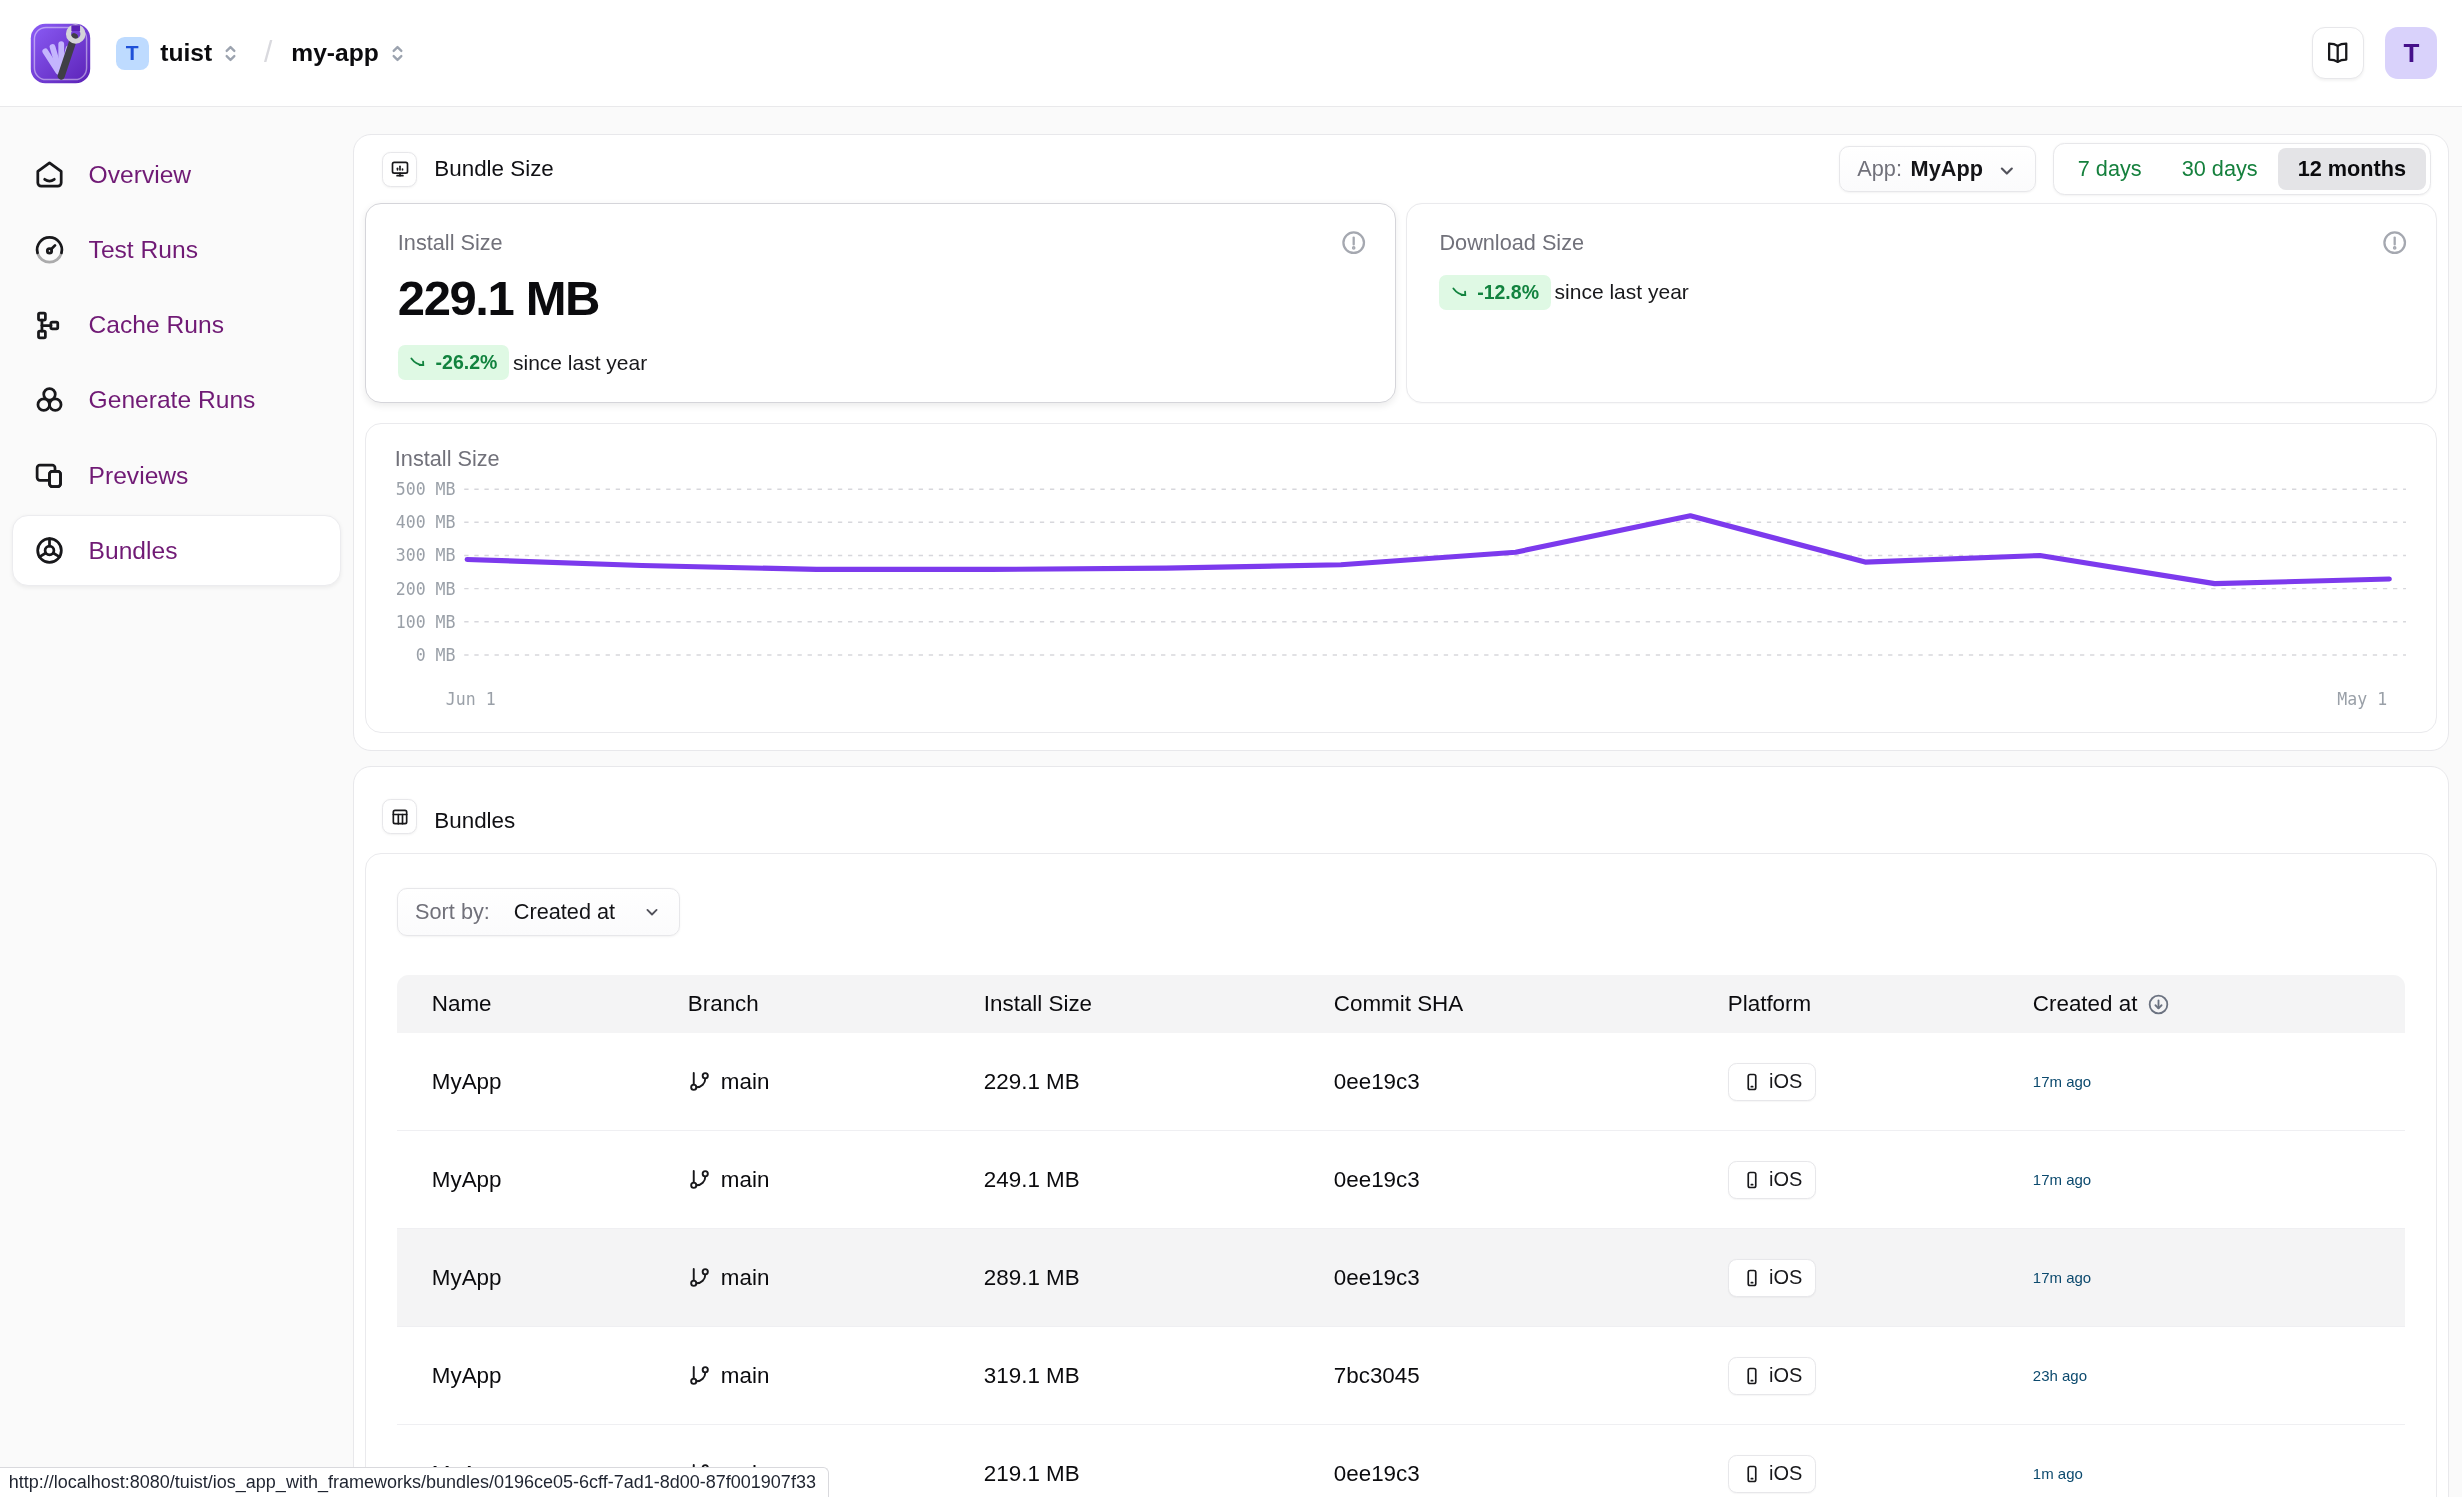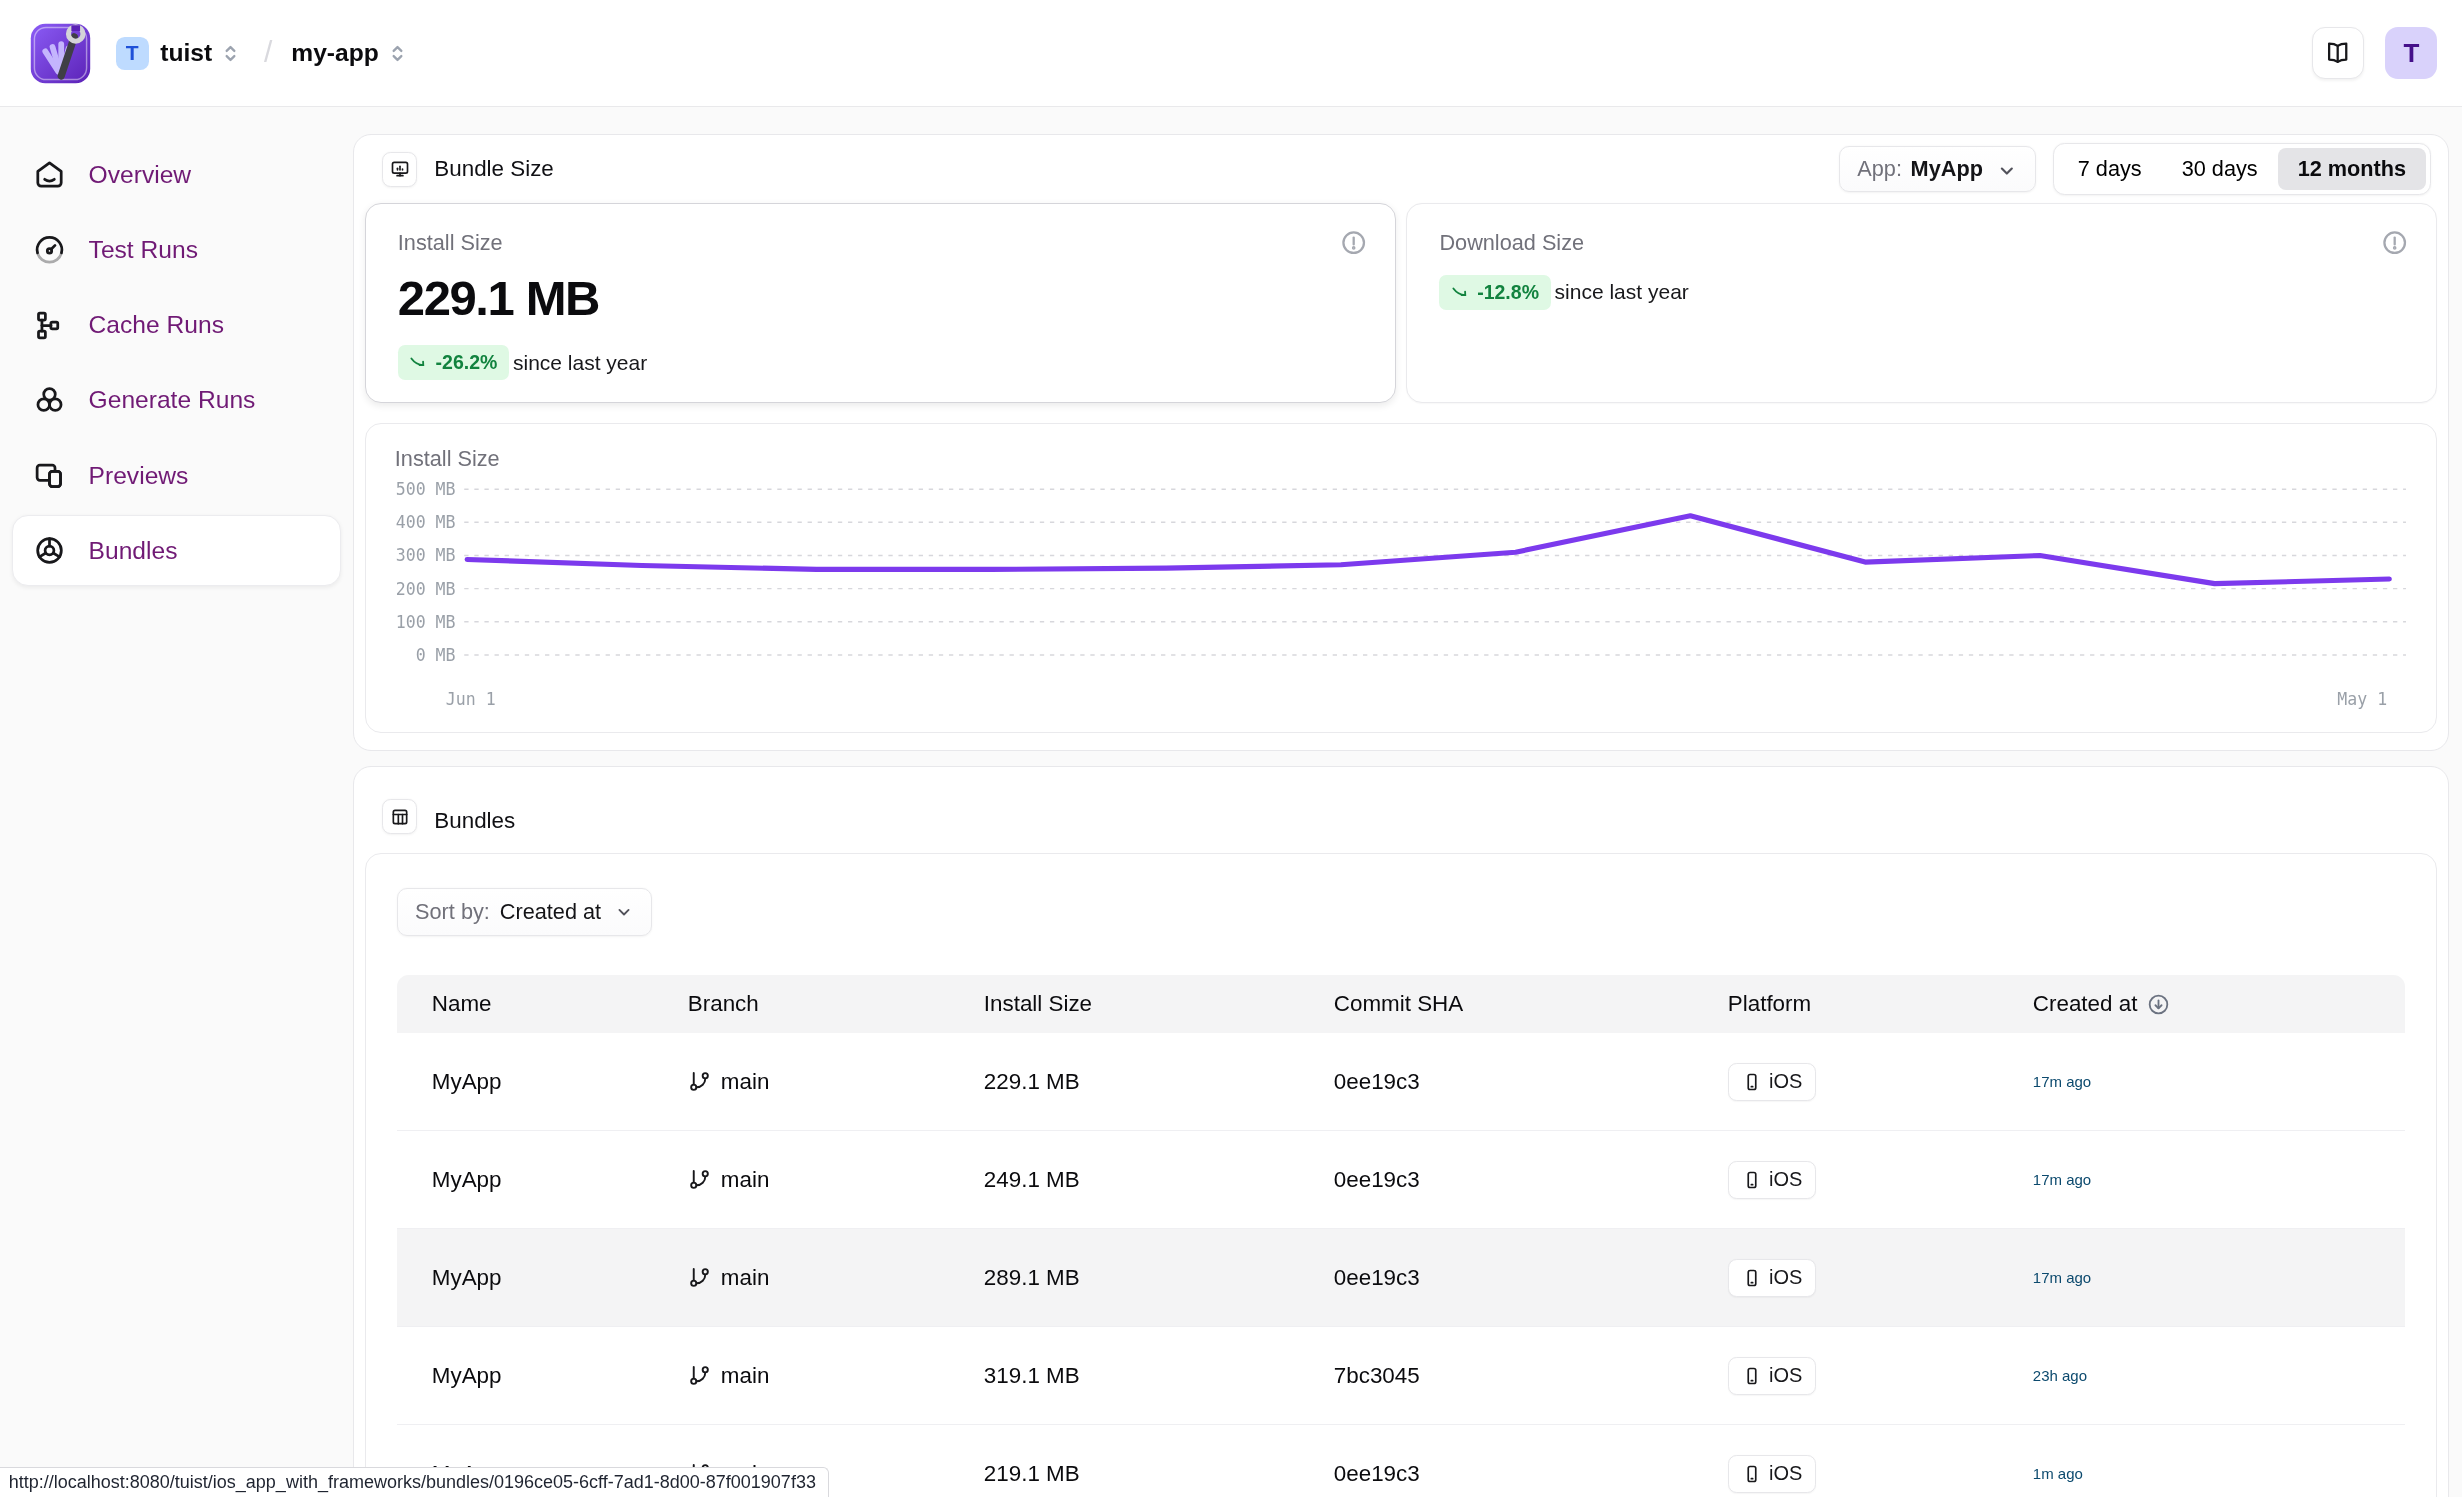--- a/index.html
+++ b/index.html
@@ -81,21 +81,21 @@
   }
   .app-dropdown .lbl { color:#71717A; }
   .app-dropdown .val { color:#141417; font-weight:700; }
   .app-dropdown svg { width:21.7px; height:21.7px; color:#52525B; margin-left:4.3px; }
   .segmented {
     display:flex; align-items:center; margin-left:17.3px; padding:3.6px;
     border:1.4px solid #E7E7EA; border-radius:11.6px; background:#FFFFFF;
     box-shadow:0 0.7px 2.2px rgba(0,0,0,.05);
   }
   .seg-opt {
-    padding:8px 20px; font-size:21.7px; font-weight:500; color:#000000;
+    padding:8px 20px; font-size:21.7px; font-weight:500; color:#15803d;
     border-radius:8px; cursor:pointer; white-space:nowrap;
   }
   .seg-opt.selected { background:#E4E4E7; color:#0B0B0E; font-weight:600; }
 
   
   .cards-row { display:flex; gap:10.8px; padding:0 10.8px; }
   .metric-card { flex:1; height:200px; border-radius:16px; background:#FFFFFF; padding:26px 32px; position:relative; }
   .metric-card.selected { border:1.8px solid #D5D5DA; box-shadow:0 2.2px 7.2px rgba(0,0,0,.08); }
   .metric-card.plain { border:1.4px solid #EAEAED; box-shadow:0 0.7px 1.4px rgba(0,0,0,.03); }
   .metric-label { font-size:21.7px; font-weight:500; color:#71717A; }
@@ -118,21 +118,21 @@
   .chart-title { font-size:21.7px; font-weight:500; color:#71717A; }
   .chart-svg { width:100%; height:253px; margin-top:4.3px; }
   .tick-label { font-family:"DejaVu Sans Mono", monospace; font-size:23px; fill:#9AA0A8; }
 
   
   .inner-card {
     margin:9.4px 10.8px 0 10.8px; height:867px;
     border:1.4px solid #EAEAED; border-radius:16px; padding:34px 31px;
   }
   .sort-btn {
-    display:inline-flex; align-items:center; gap:10px;
+    display:inline-flex; align-items:center; gap:24px;
     border:1.4px solid #E7E7EA; border-radius:10px; padding:10px 17.3px;
     background:linear-gradient(#FFFFFF,#FBFBFC); box-shadow:0 0.7px 2.2px rgba(0,0,0,.05);
     font-size:21.7px; cursor:pointer;
   }
   .sort-btn .lbl { color:#71717A; }
   .sort-btn .val { color:#141417; font-weight:500; }
   .sort-btn svg { width:20px; height:20px; color:#52525B; margin-left:2.9px; }
 
   .table { margin-top:39px; }
   .thead, .trow {

